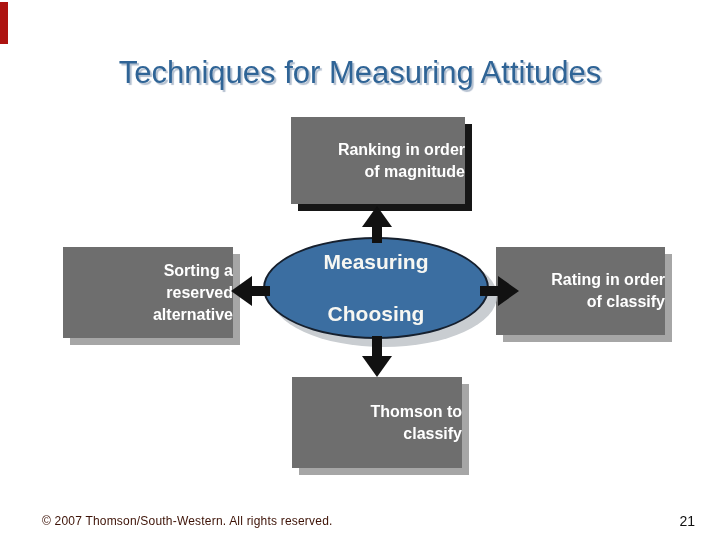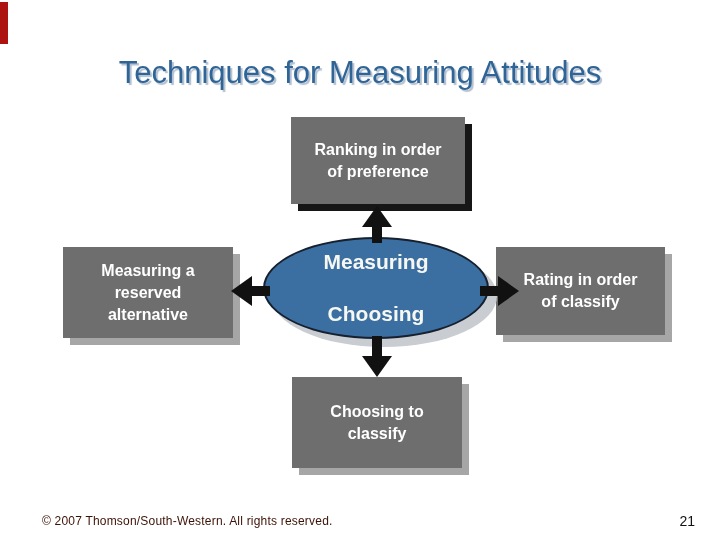--- a/index.html
+++ b/index.html
@@ -9,21 +9,21 @@
   }
   .accent-bar{
     position:absolute;left:0;top:2px;width:8px;height:42px;background:#AD1310;
   }
   .title{
     position:absolute;left:0;right:0;top:42px;margin:13px;
     text-align:center;font-size:31px;font-weight:400;color:#2F6496;
     text-shadow:2px 2px 1px #B3BFCF;letter-spacing:0px;
   }
   .node{
-    position:absolute;display:flex;flex-direction:column;justify-content:center;align-items:center;
+    position:absolute;display:flex;flex-direction:column;justify-content:center;align-items:flex-end;
     background:#6E6E6E;color:#FFFFFF;font-weight:bold;font-size:16px;line-height:22px;
     text-align:center;
   }
   .node .line{white-space:nowrap;}
   .shadow-black{box-shadow:7px 7px 0 #161616;}
   .shadow-gray{box-shadow:7px 7px 0 #A6A6A6;}
   .node-top{left:291px;top:117px;width:174px;height:87px;}
   .node-left{left:63px;top:247px;width:170px;height:91px;}
   .node-right{left:496px;top:247px;width:169px;height:88px;}
   .node-bottom{left:292px;top:377px;width:170px;height:91px;}
@@ -53,36 +53,36 @@
 <body>
 
 <div class="slide">
 
   <div class="accent-bar"></div>
 
   <h1 class="title">Techniques for Measuring Attitudes</h1>
 
   <div class="node node-top shadow-black">
     <div class="line">Ranking in order</div>
-    <div class="line">of preference</div>
+    <div class="line">of magnitude</div>
   </div>
 
   <div class="node node-left shadow-gray">
-    <div class="line">Measuring a</div>
+    <div class="line">Sorting a</div>
     <div class="line">reserved</div>
     <div class="line">alternative</div>
   </div>
 
   <div class="node node-right shadow-gray">
     <div class="line">Rating in order</div>
     <div class="line">of classify</div>
   </div>
 
   <div class="node node-bottom shadow-gray">
-    <div class="line">Choosing to</div>
+    <div class="line">Thomson to</div>
     <div class="line">classify</div>
   </div>
 
   <div class="center-ellipse">
     <div class="line">Measuring</div>
     <div class="line">Choosing</div>
   </div>
 
   <div class="arrow arrow-up">
     <svg width="38" height="38" viewBox="0 0 38 38">

